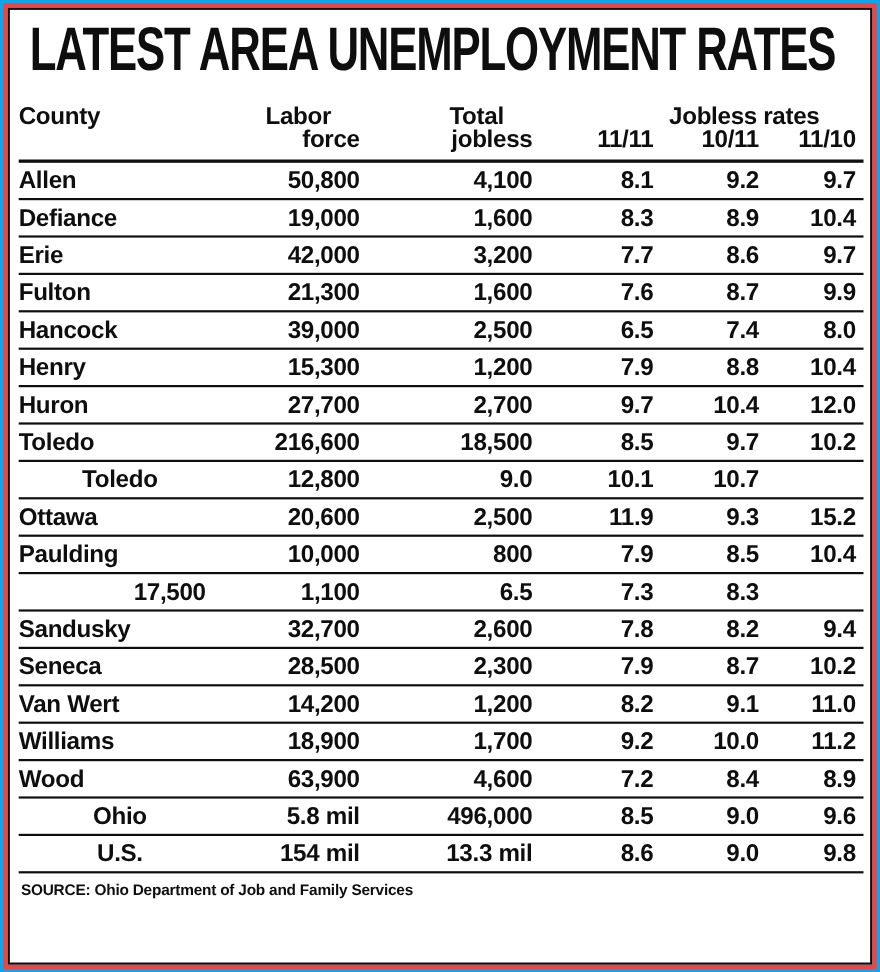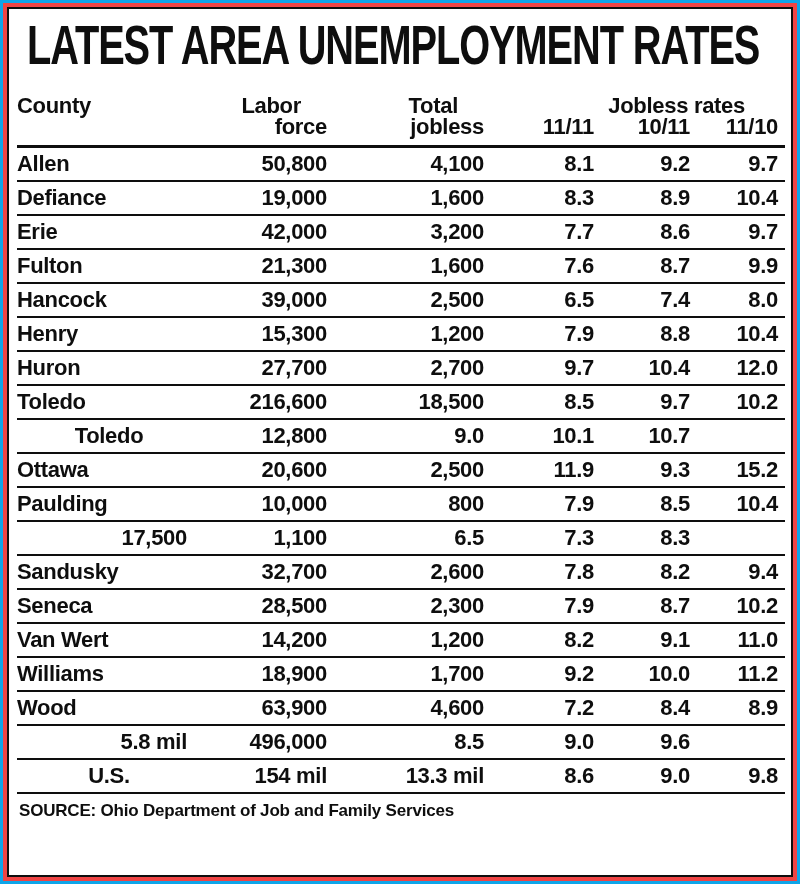--- a/index.html
+++ b/index.html
@@ -61,21 +61,21 @@
     height: 34px;
     border-bottom: 2px solid #0e0e0e;
     align-items: center;
     font-size: 22px;
   }
   .row .cell.num { text-align: right; }
   .row.em .cell.county { padding-left: 14px; text-align: center; }
 
   .source {
     padding: 7px 0 0 2px;
-    font-size: 17px;
+    font-size: 14px;
     letter-spacing: -0.2px;
   }
   .src-label { font-weight: 700; }
   .src-text { font-weight: 700; }
 </style>
 </head>
 <body>
 
 <div class="frame">
   <div class="inner">
@@ -228,20 +228,21 @@
   </div>
         <div class="row">
     <div class="cell county">Wood</div>
     <div class="cell num labor">63,900</div>
     <div class="cell num total">4,600</div>
     <div class="cell num r0">7.2</div>
     <div class="cell num r1">8.4</div>
     <div class="cell num r2">8.9</div>
   </div>
         <div class="row em">
+    <div class="cell county">Ohio</div>
     <div class="cell num labor">5.8 mil</div>
     <div class="cell num total">496,000</div>
     <div class="cell num r0">8.5</div>
     <div class="cell num r1">9.0</div>
     <div class="cell num r2">9.6</div>
   </div>
         <div class="row em">
     <div class="cell county">U.S.</div>
     <div class="cell num labor">154 mil</div>
     <div class="cell num total">13.3 mil</div>

